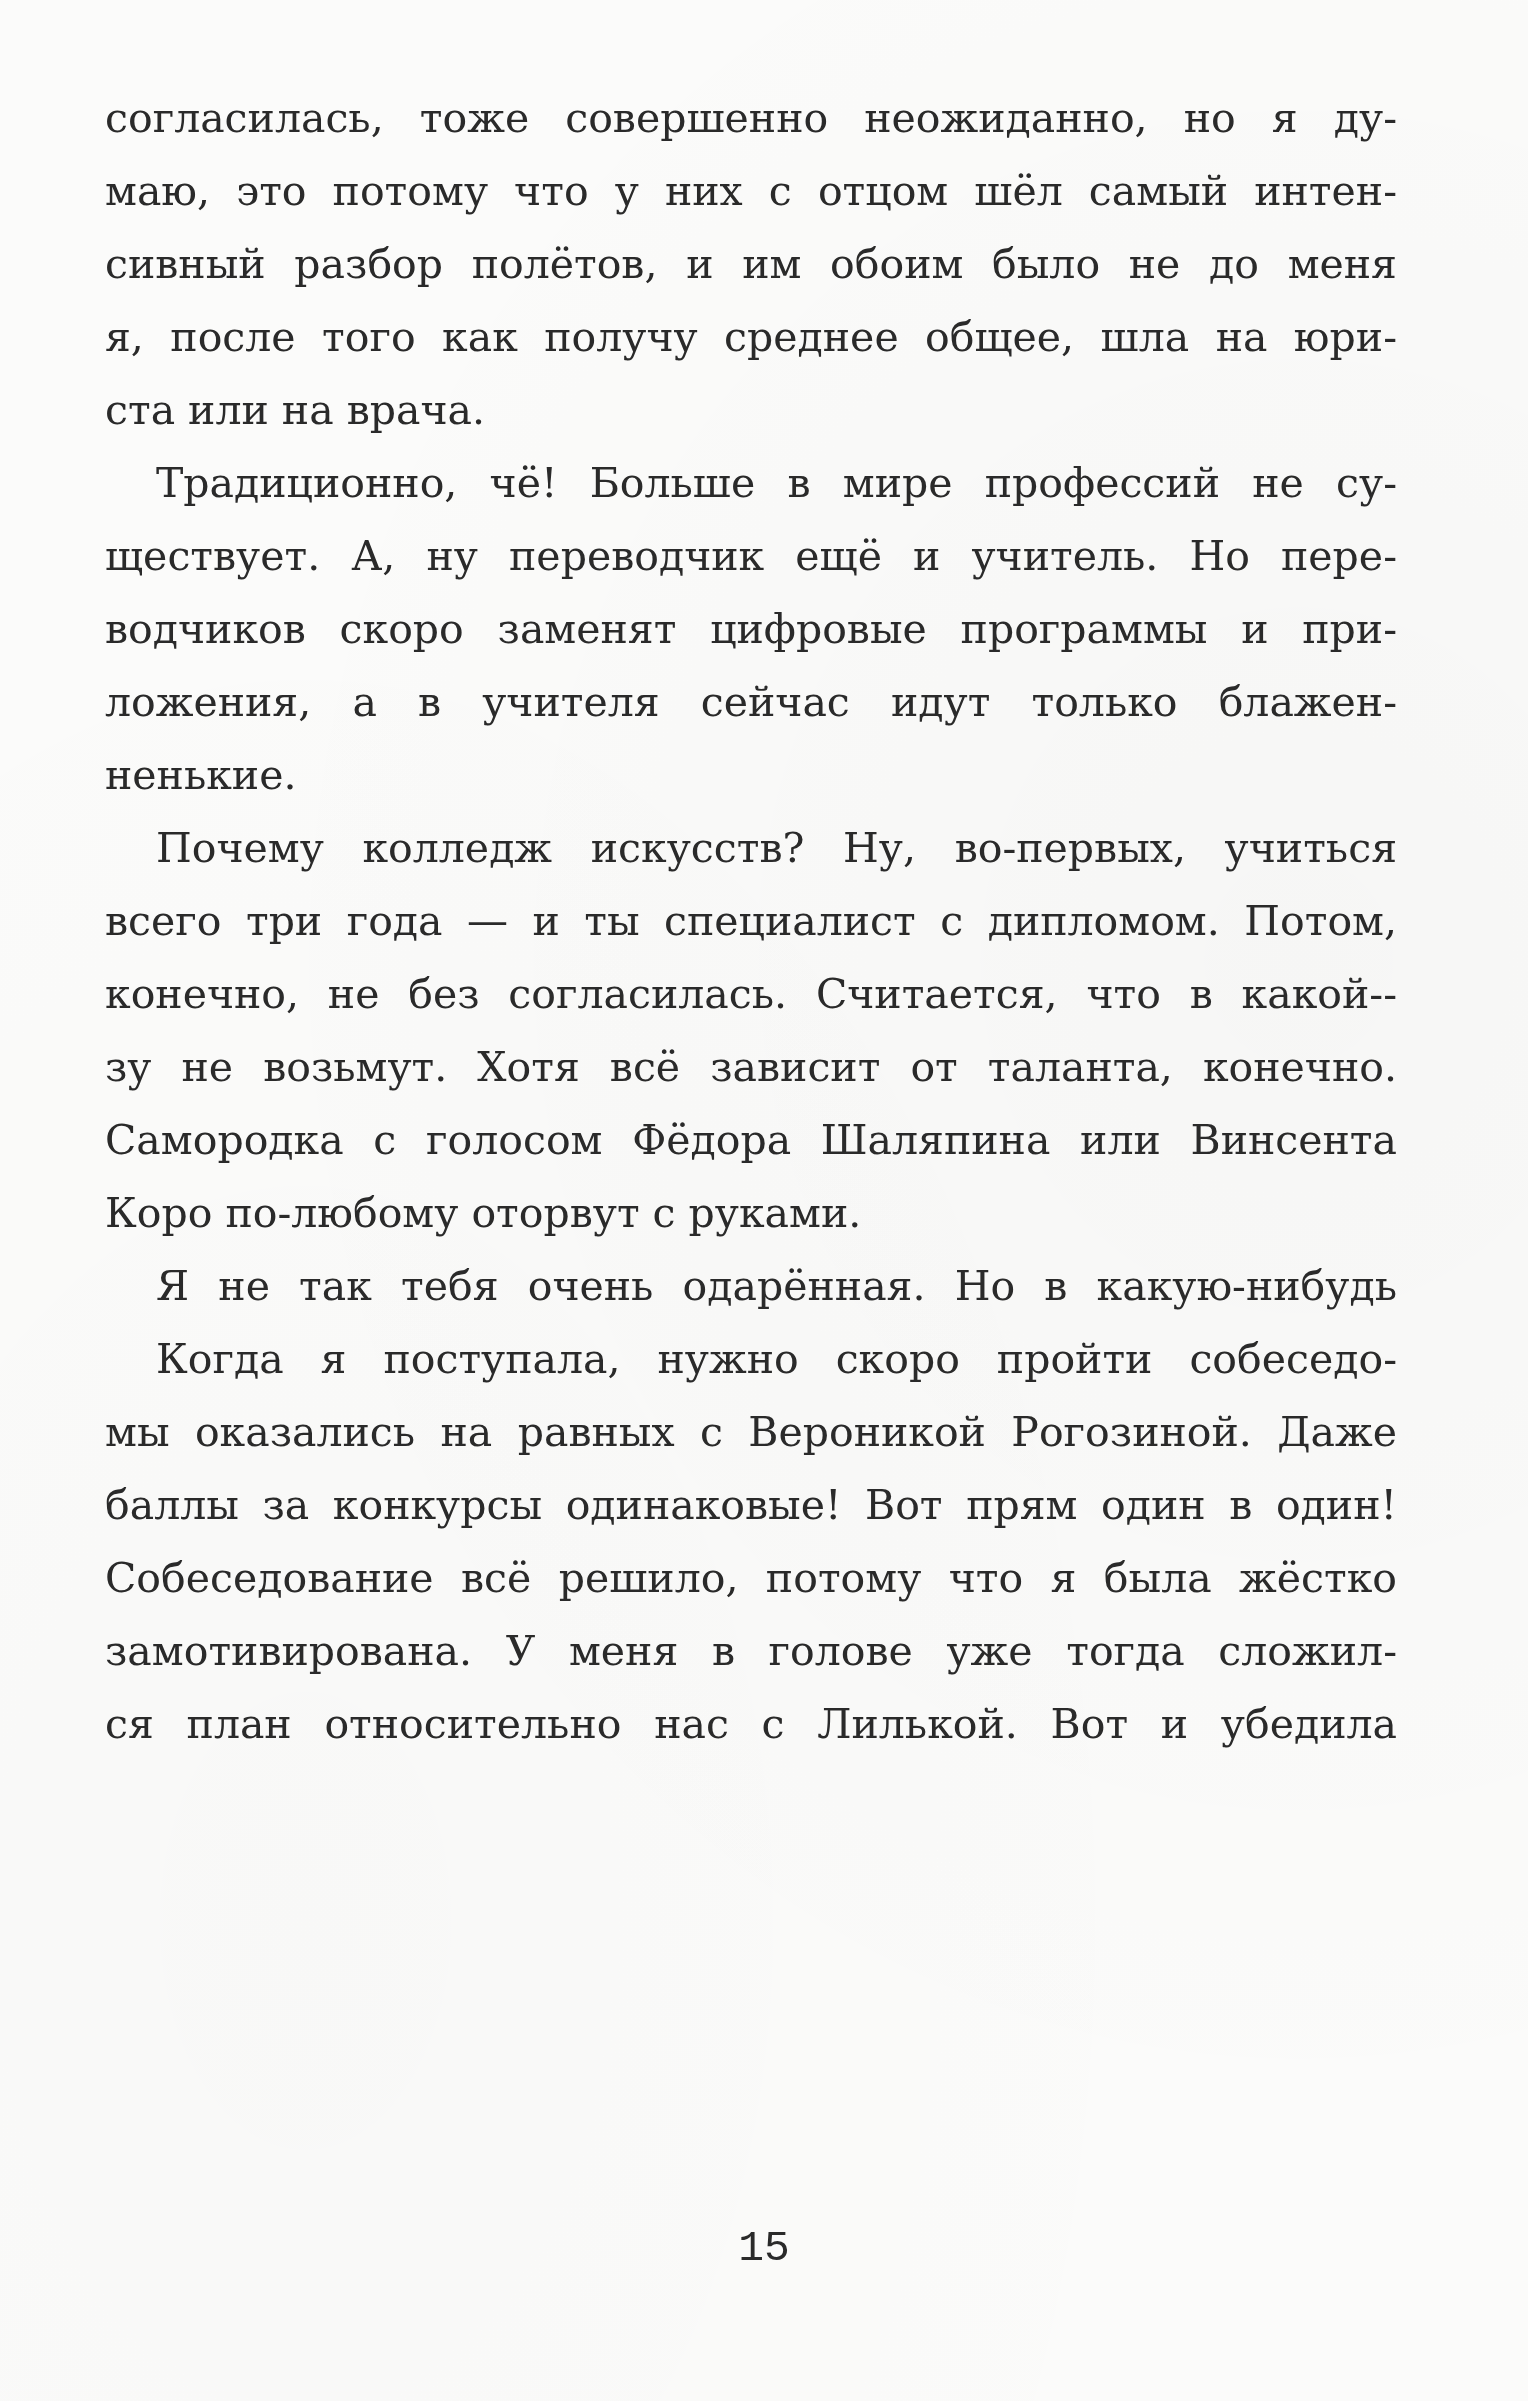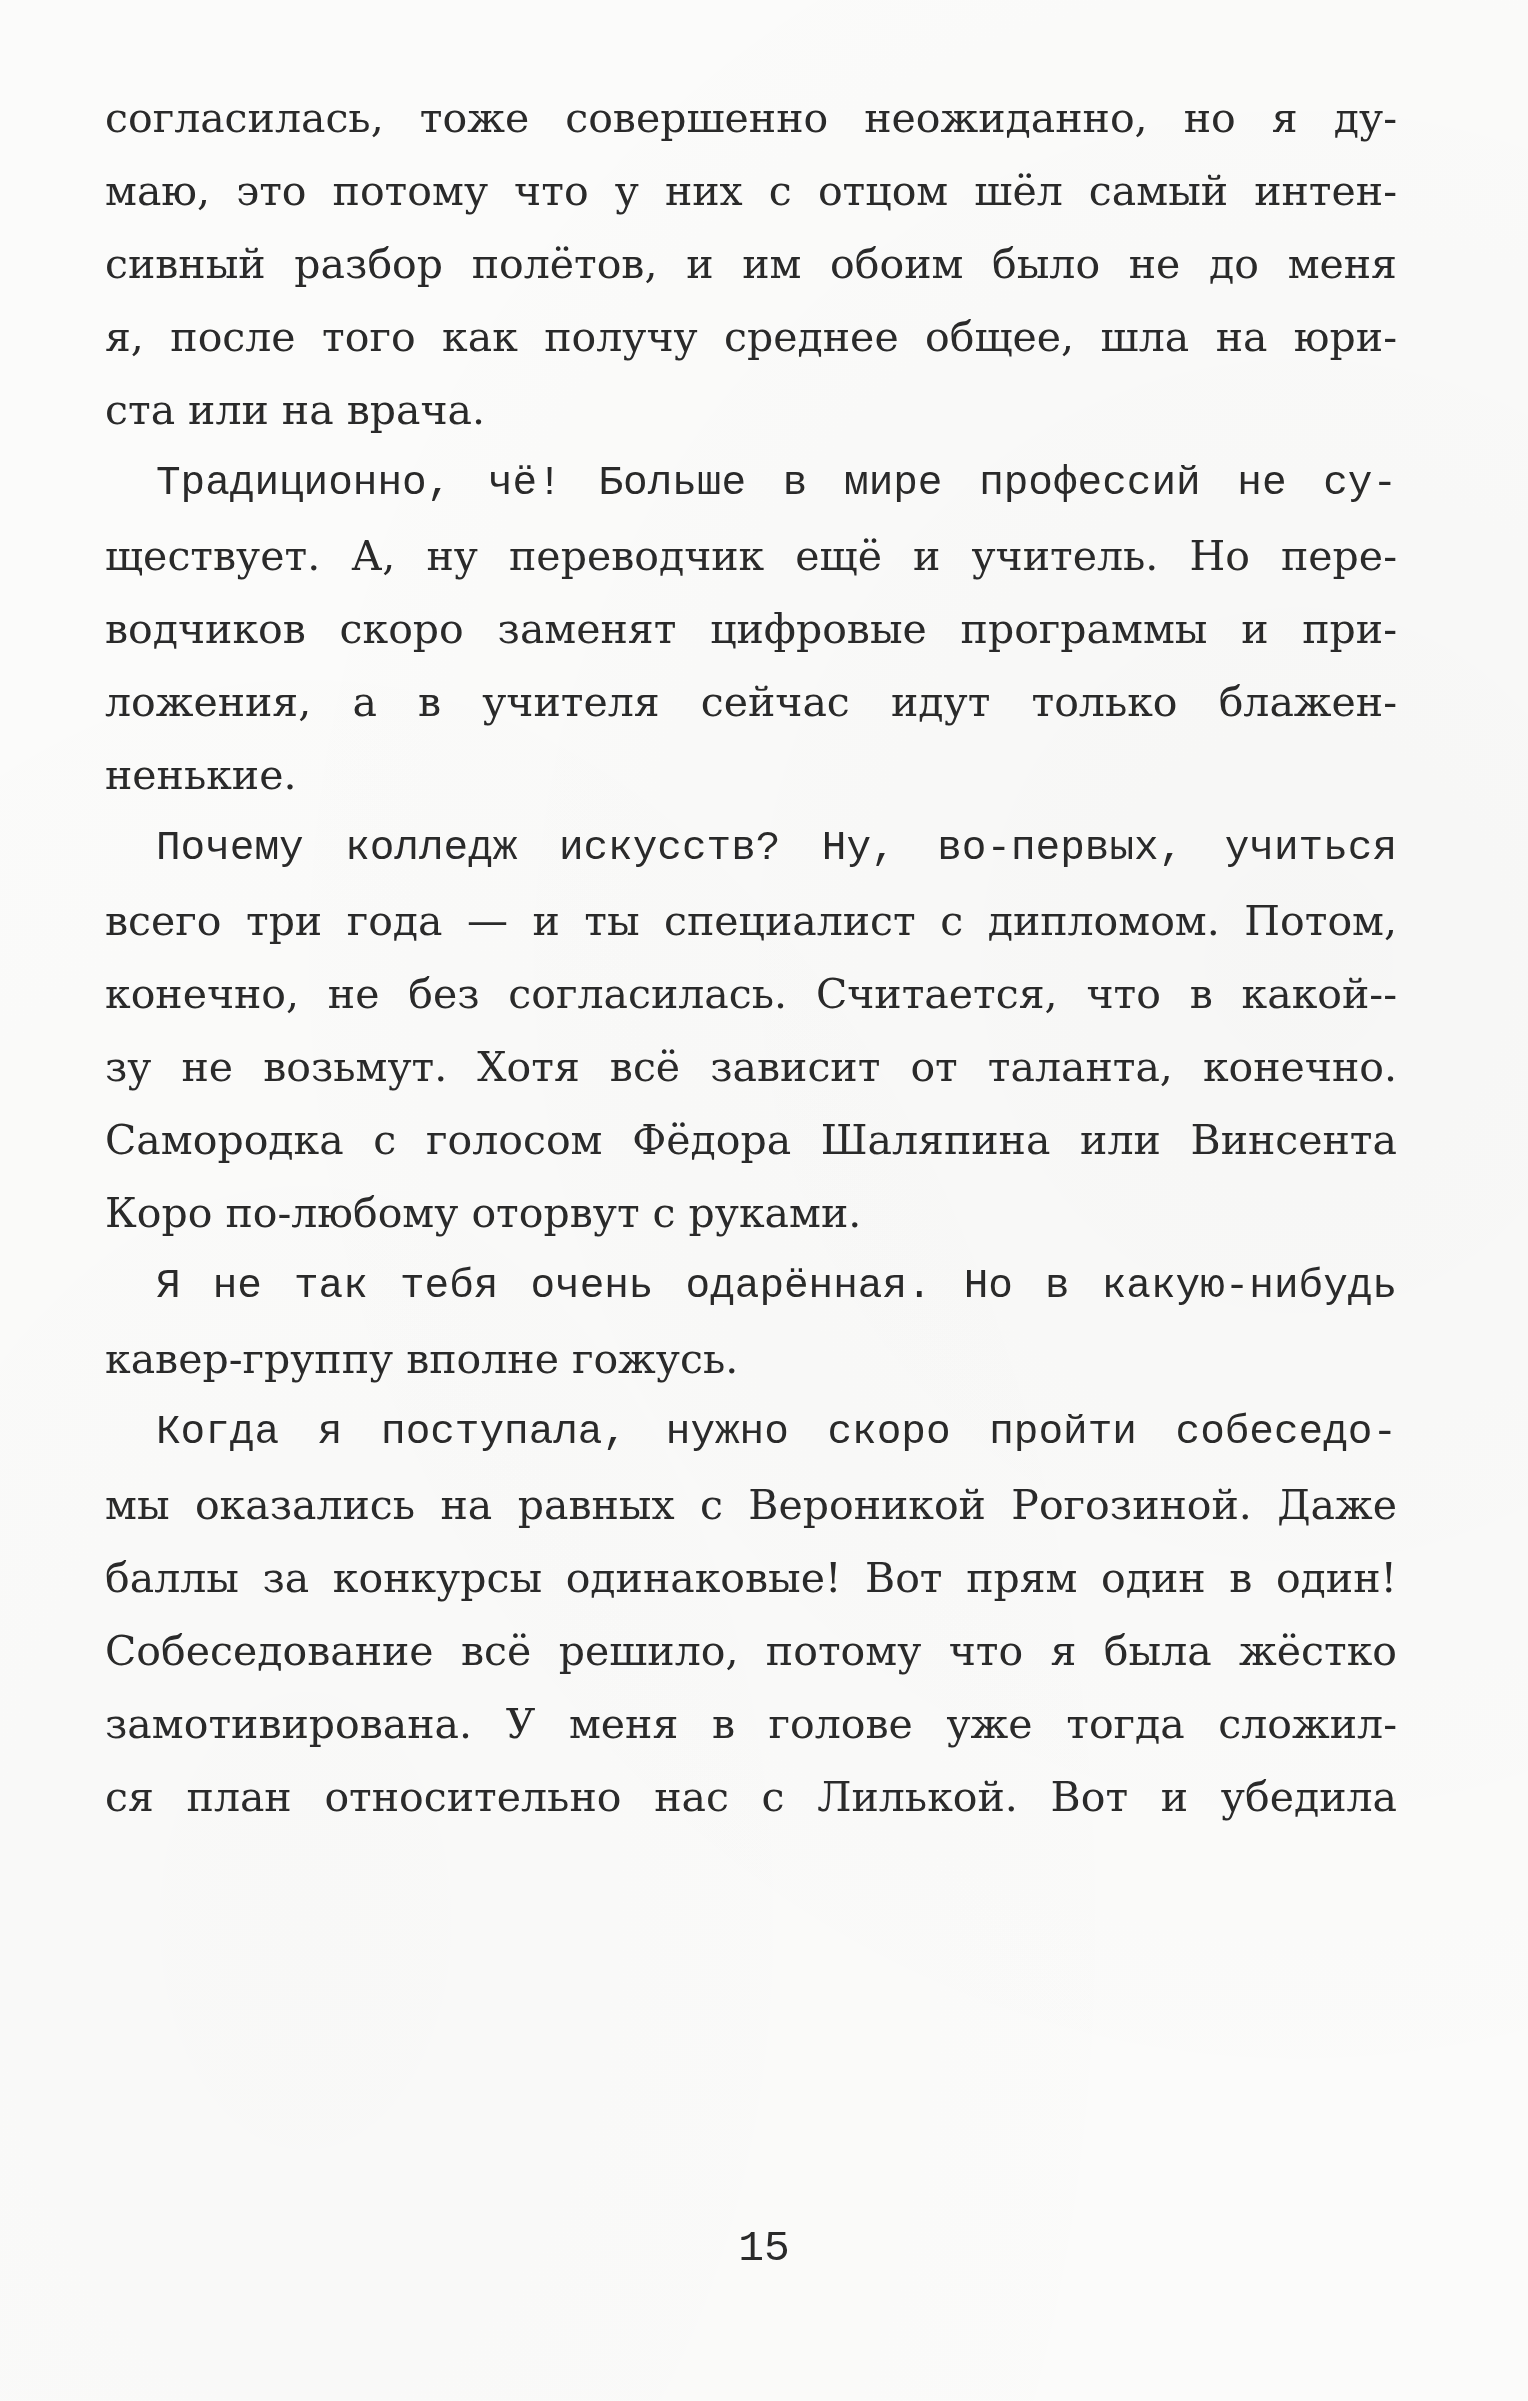--- a/index.html
+++ b/index.html
@@ -36,21 +36,20 @@
       line-height: 73px;
       font-size: 41px;
       white-space: nowrap;
       text-align: justify;
       text-align-last: justify;
       letter-spacing: 0px;
       transform-origin: left center;
     }
     .line.indent {
       padding-left: 51px;
-      font-family: Liberation Mono, monospace;
     }
     .line.last {
       text-align-last: left;
     }
     .page-number {
       position: absolute;
       left: 0;
       width: 1528px;
       top: 2224px;
       text-align: center;
@@ -86,21 +85,20 @@
       <span class="line indent">Почему колледж искусств? Ну, во-первых, учиться</span>
       <span class="line">всего три года — и ты специалист с дипломом. Потом,</span>
       <span class="line">конечно, не без согласилась. Считается, что в какой--</span>
       <span class="line">зу не возьмут. Хотя всё зависит от таланта, конечно.</span>
       <span class="line">Самородка с голосом Фёдора Шаляпина или Винсента</span>
       <span class="line last">Коро по-любому оторвут с руками.</span>
     </div>
 
     <div>
       <span class="line indent">Я не так тебя очень одарённая. Но в какую-нибудь</span>
-      <span class="line last">кавер-группу вполне гожусь.</span>
     </div>
 
     <div>
       <span class="line indent">Когда я поступала, нужно скоро пройти собеседо-</span>
       <span class="line">мы оказались на равных с Вероникой Рогозиной. Даже</span>
       <span class="line">баллы за конкурсы одинаковые! Вот прям один в один!</span>
       <span class="line">Собеседование всё решило, потому что я была жёстко</span>
       <span class="line">замотивирована. У меня в голове уже тогда сложил-</span>
       <span class="line">ся план относительно нас с Лилькой. Вот и убедила</span>
     </div>

